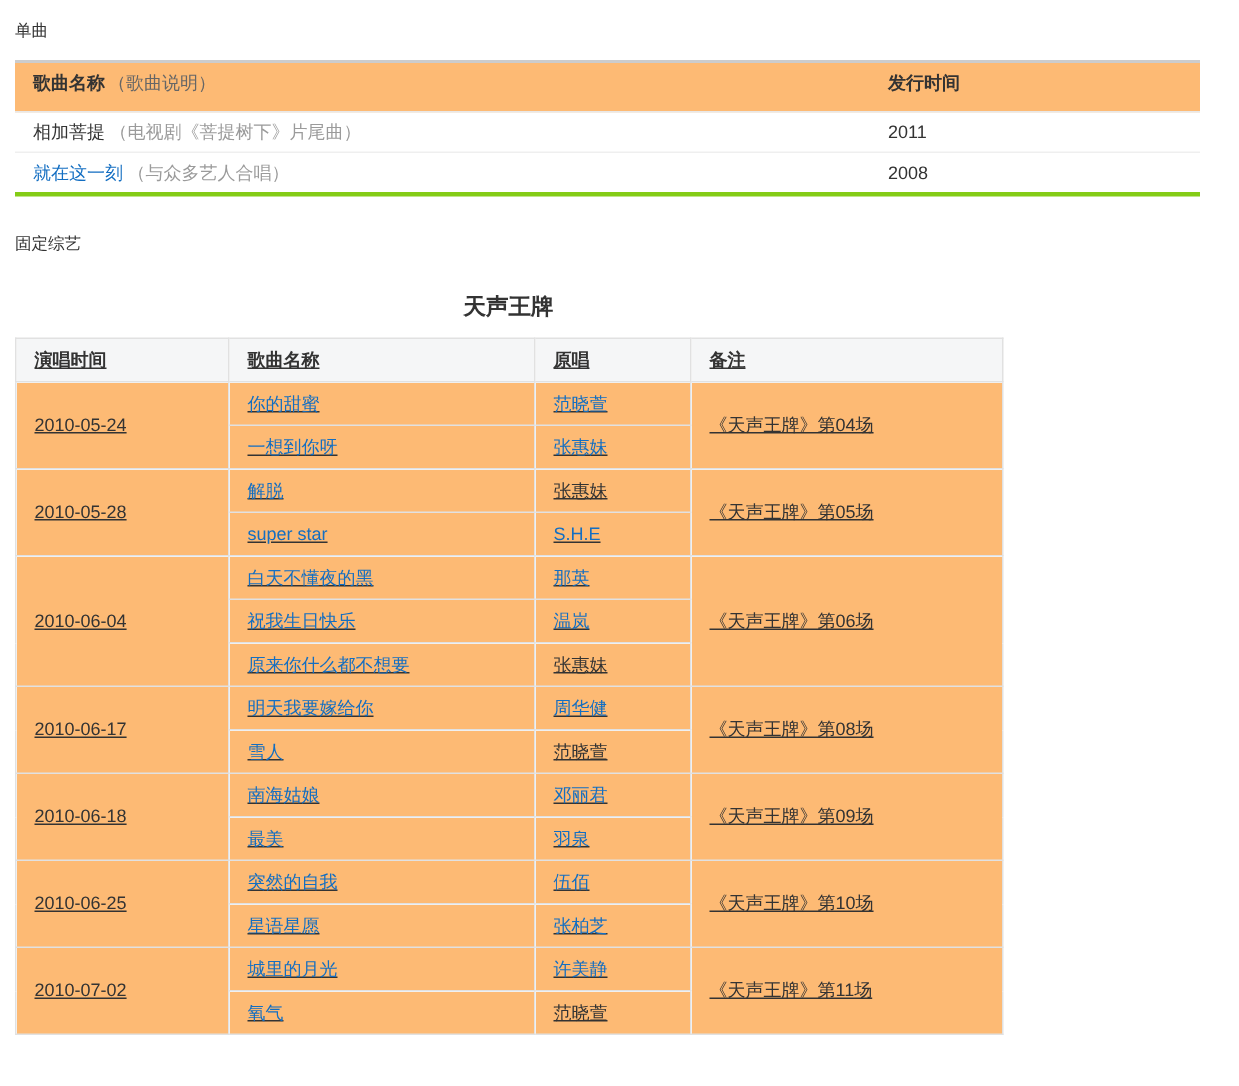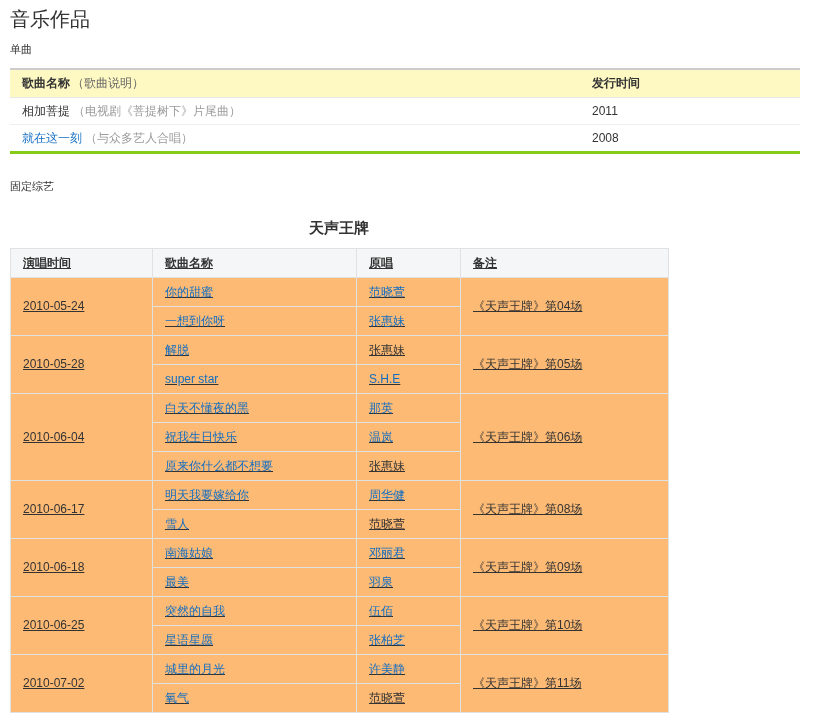--- a/index.html
+++ b/index.html
@@ -20,22 +20,22 @@
     margin:7px 0 0 0; line-height:21px;
   }
   h3.sub.variety-h { margin-top:22px; }
 
   
   table.singles {
     width:790px; border-collapse:collapse; margin-top:8px;
     border-top:2px solid #ccc;
   }
   table.singles th {
-    background:#fef9c3; text-align:left; font-weight:400;
-    height:27px; padding:0 0 0 12px; border-bottom:1px solid #e8e8e8;
+    background:#fdba74; text-align:left; font-weight:400;
+    height:27px; padding:0 0 5px 12px; border-bottom:1px solid #e8e8e8;
     color:#333;
   }
   table.singles th .hdr-bold { font-weight:700; color:#333; }
   table.singles th .hdr-note { color:#666; margin-left:2px; }
   table.singles td {
     height:26px; padding:0 0 0 12px; border-bottom:1px solid #efefef;
     background:#fff;
   }
   table.singles tr:last-child td { border-bottom:3px solid #84cc16; }
   .song-note { color:#9b9b9b; margin-left:3px; }
@@ -59,21 +59,20 @@
   table.variety td { background:#fdba74; color:#333; }
 
   a.lnk { color:#136ec2; text-decoration:none; cursor:pointer; }
   .plain { color:#333; }
 </style>
 </head>
 <body>
 
 <div class="page">
 
-  <h2 class="sec">音乐作品</h2>
 
   <h3 class="sub">单曲</h3>
 
   <table class="singles">
     <colgroup>
         <col style="width:570px">
         <col>
       </colgroup>
     <thead>
       <tr>

